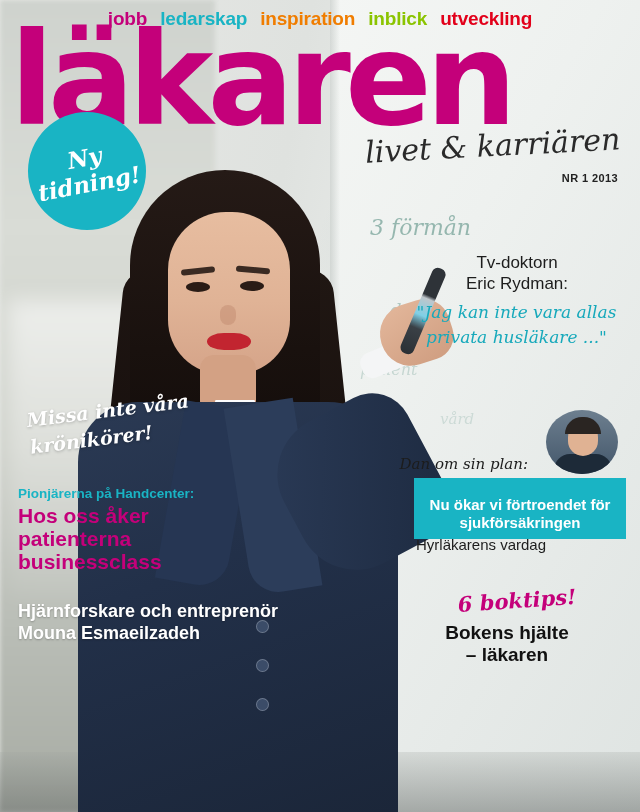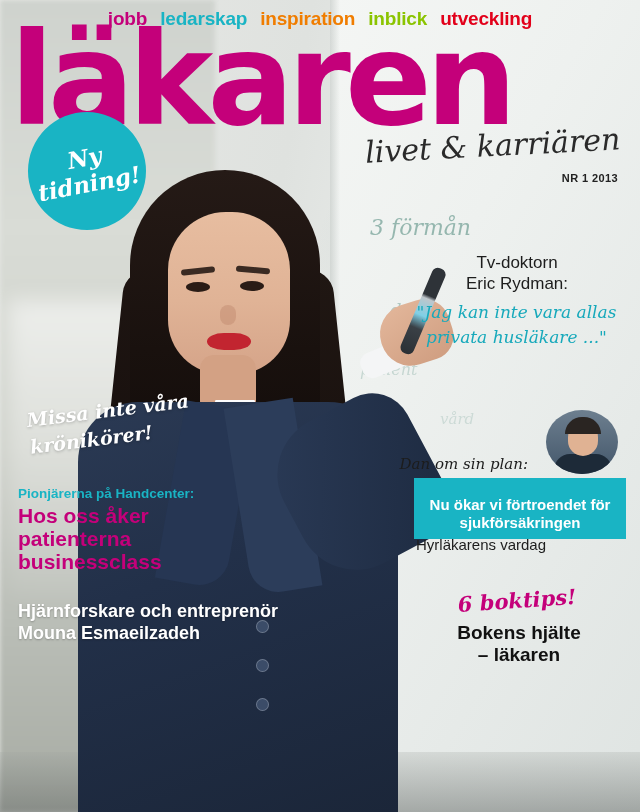--- a/index.html
+++ b/index.html
@@ -327,21 +327,21 @@
     width: 190px;
     text-align: center;
     font-family: "DejaVu Serif", serif;
     font-style: italic;
     font-weight: bold;
     font-size: 21px;
     color: #c4007a;
     transform: rotate(-4deg);
   }
   .bokens {
-    right: 26px; top: 622px;
+    right: 38px; top: 622px;
     width: 190px;
     text-align: center;
     font-weight: bold;
     font-size: 19px;
     line-height: 22px;
     color: #111;
   }
 
   .hjarn {
     left: 18px; top: 600px;

